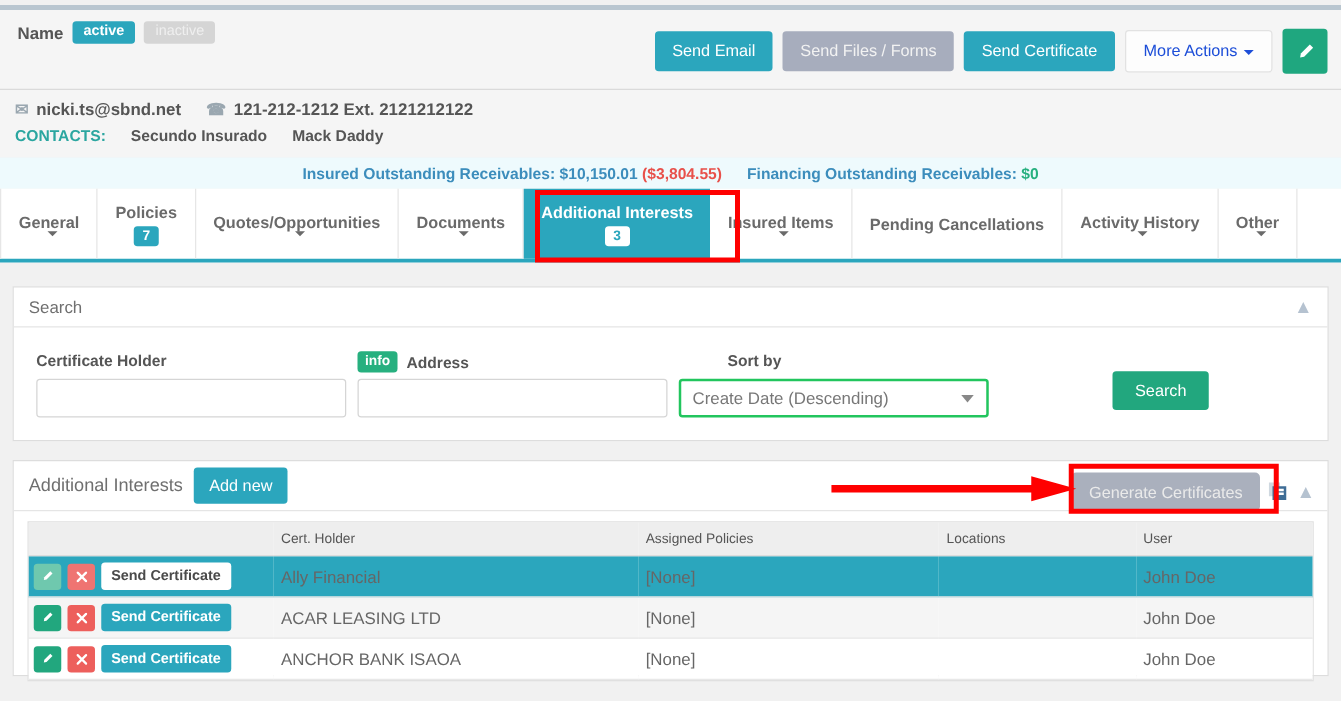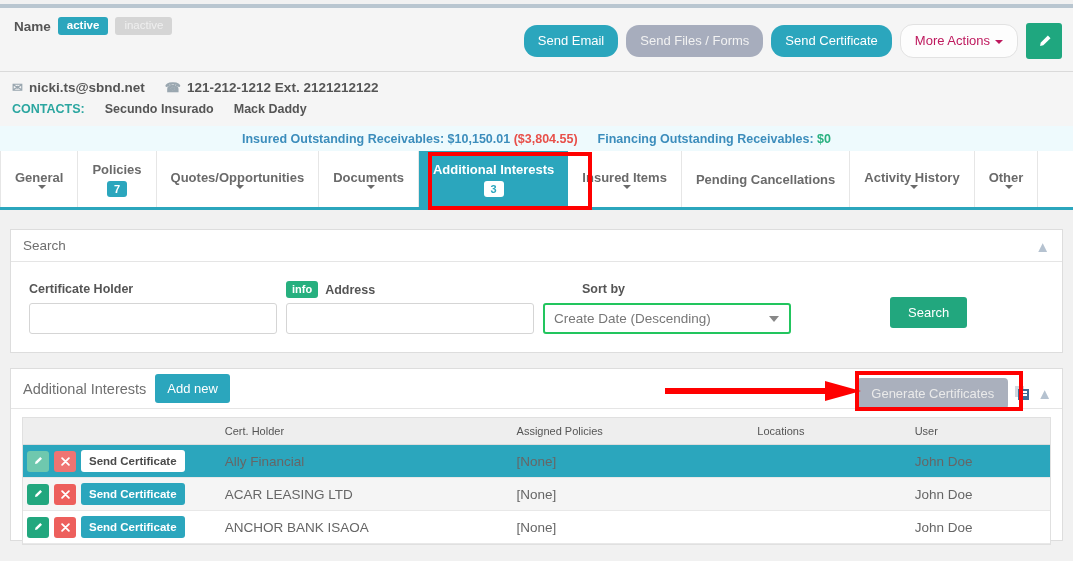--- a/index.html
+++ b/index.html
@@ -80,33 +80,33 @@
 
   .header-actions {
     position: absolute;
     right: 11px; top: 15px;
     display: flex;
     align-items: center;
     gap: 8px;
   }
   .btn {
     border: none;
-    border-radius: 13px;
+    border-radius: 3px;
     font-size: 13px;
     font-family: "Liberation Sans", sans-serif;
     padding: 9px 14px;
     cursor: pointer;
     line-height: 14px;
     white-space: nowrap;
   }
   .btn-teal { background: #2ba6bd; color: #fff; }
   .btn-gray-blue { background: #a7adbd; color: #f2f2f2; }
   .btn-white {
     background: #fdfdfd;
-    color: #be185d;
+    color: #1d4ed8;
     border: 1px solid #e2e2e2;
   }
   .btn-green-sq {
     background: #1fa77f;
     color: #fff;
     width: 36px;
     height: 36px;
     padding: 0;
     display: flex;
     align-items: center;

